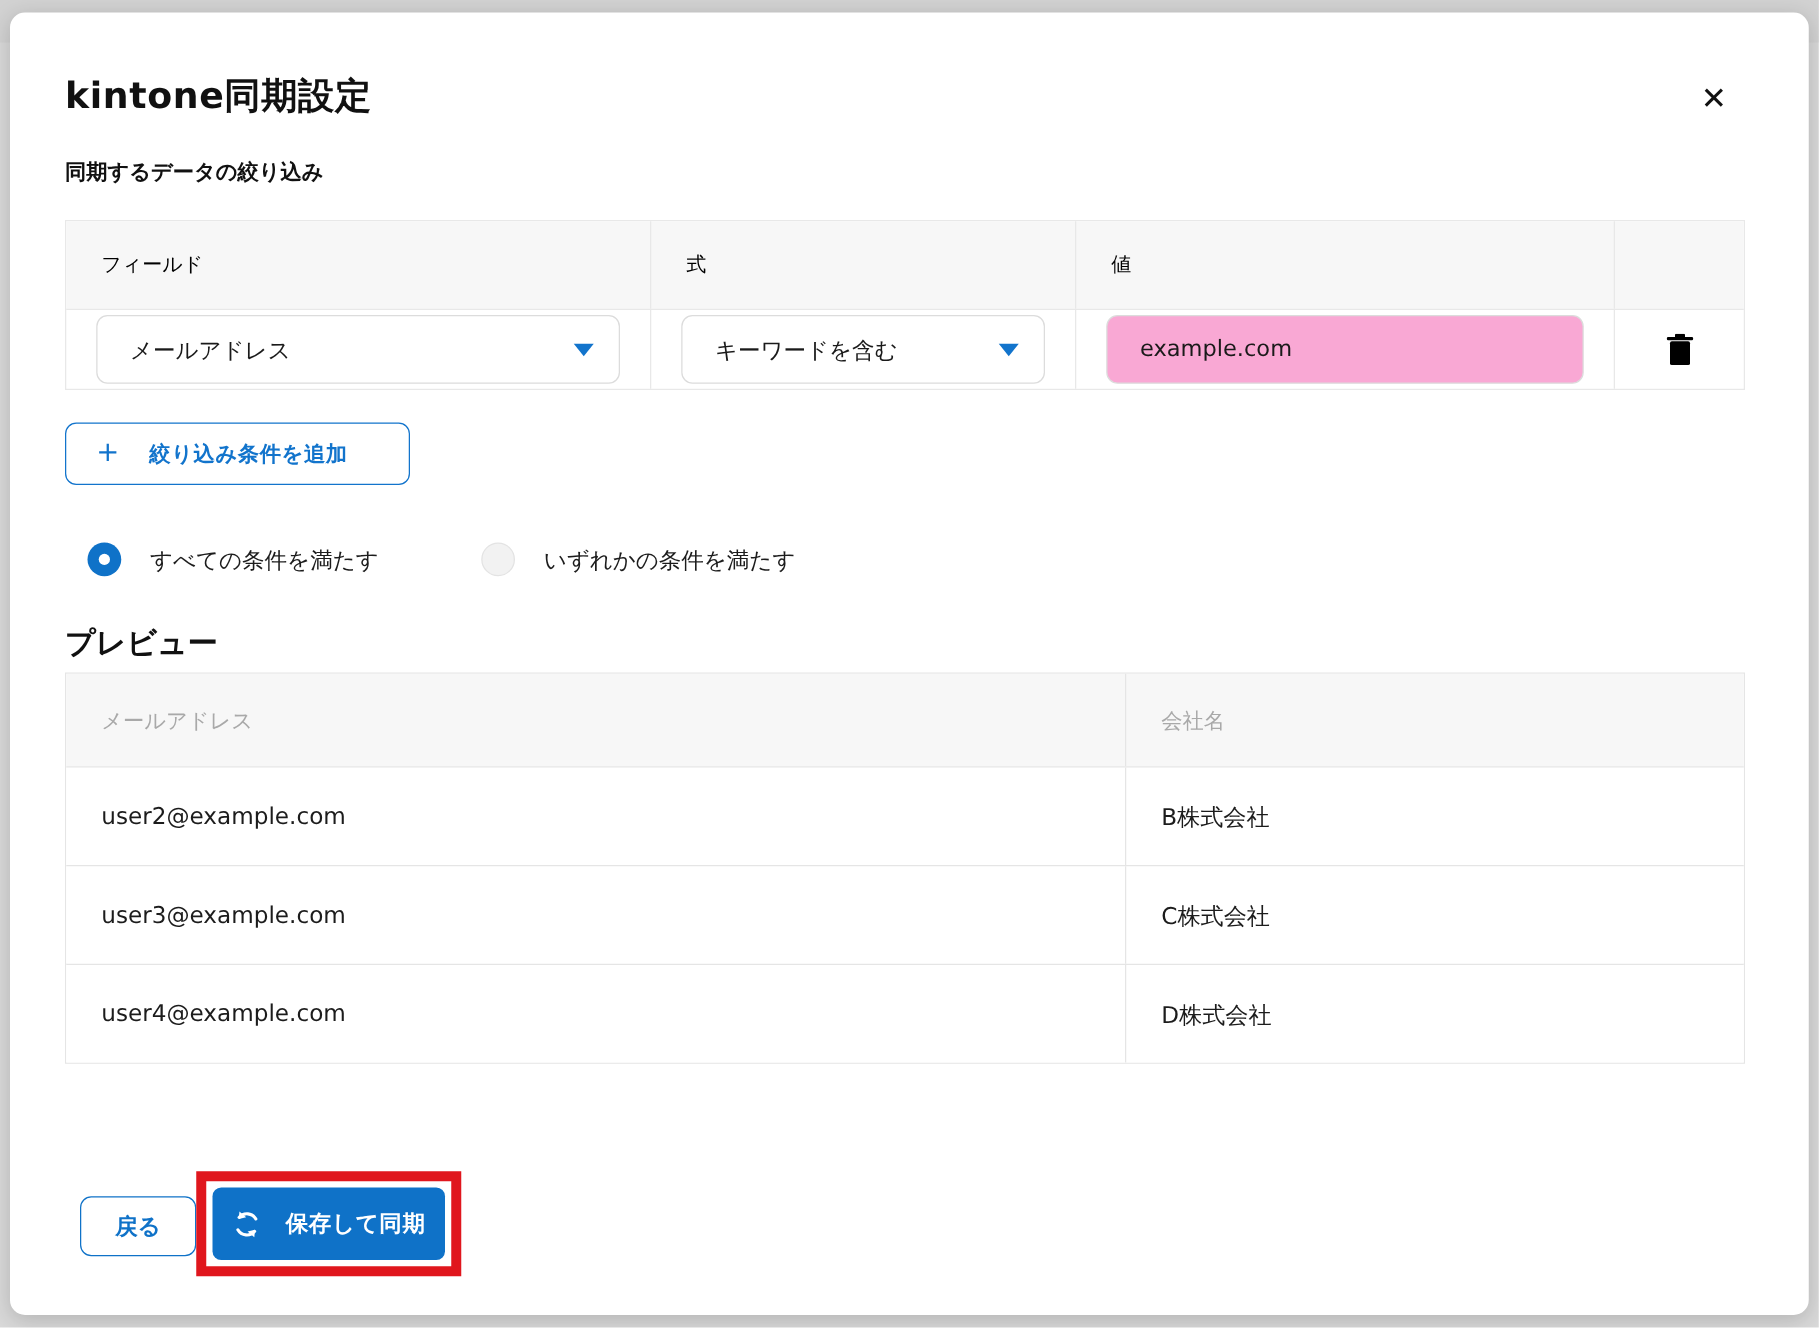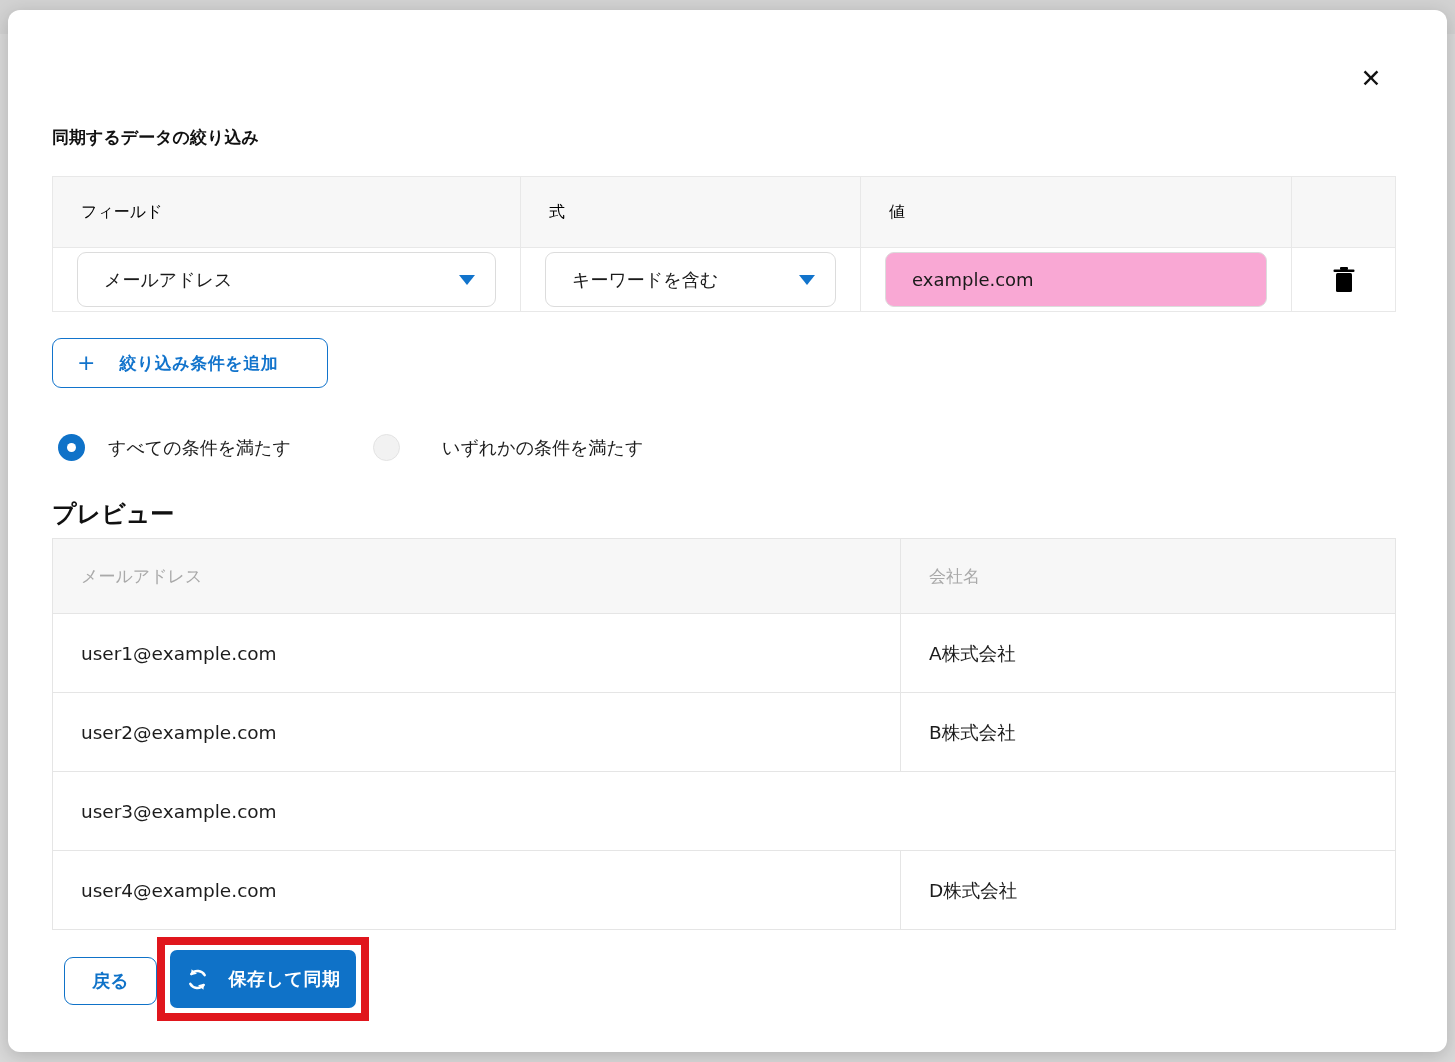--- a/index.html
+++ b/index.html
@@ -78,23 +78,23 @@
   .add-btn {
     position:absolute; left:44px; top:328px; width:276px; height:50px;
     background:#fff; border:1.5px solid #1274cc; border-radius:9px;
     display:flex; align-items:center; padding-left:24px; gap:24px;
     color:#1274cc; cursor:pointer; font-family:inherit;
   }
   .add-btn .plus { font-size:22px; font-weight:500; line-height:1; }
   .add-btn .add-label { font-size:17px; font-weight:bold; letter-spacing:.5px; }
 
   
-  .radio-group { position:absolute; left:50px; top:424px; display:flex; align-items:center; gap:0; }
+  .radio-group { position:absolute; left:62px; top:424px; display:flex; align-items:center; gap:0; }
   .radio-option { display:flex; align-items:center; cursor:pointer; }
-  .radio-option + .radio-option { margin-left:82px;gap:19px; }
+  .radio-option + .radio-option { margin-left:82px; }
   .radio-circle {
     width:27px; height:27px; border-radius:50%; flex:none;
     display:flex; align-items:center; justify-content:center;
   }
   .radio-circle.checked { background:#0f72c8; }
   .radio-circle.checked::after { content:""; width:9px; height:9px; border-radius:50%; background:#fff; }
   .radio-circle.unchecked { background:#f2f2f2; border:1px solid #e3e3e3; }
   .radio-label { margin-left:23px; font-size:18px; color:#1c1c1c; }
 
   
@@ -127,20 +127,21 @@
     letter-spacing:.5px;
   }
 </style>
 </head>
 <body>
 
 <div class="backdrop-top"></div>
 
 <div class="modal">
 
+  <div class="modal-title">kintone同期設定</div>
   <button class="close-btn">✕</button>
 
   <div class="section-label filter-section-label">同期するデータの絞り込み</div>
 
   <div class="filter-table">
     <div class="filter-head">
       <div>フィールド</div>
       <div>式</div>
       <div>値</div>
       <div></div>
@@ -190,29 +191,26 @@
   </div>
 
   <div class="section-label preview-section-label">プレビュー</div>
 
   <div class="preview-table">
     <div class="pv-row pv-head">
       <div>メールアドレス</div>
       <div>会社名</div>
     </div>
     <div class="pv-row pv-body">
-      <div>user1@example.com</div>
-      <div>A株式会社</div>
-    </div>
-    <div class="pv-row pv-body">
       <div>user2@example.com</div>
       <div>B株式会社</div>
     </div>
     <div class="pv-row pv-body">
       <div>user3@example.com</div>
+      <div>C株式会社</div>
     </div>
     <div class="pv-row pv-body">
       <div>user4@example.com</div>
       <div>D株式会社</div>
     </div>
   </div>
 
   <button class="back-btn">戻る</button>
 
   <div class="annotation-box">

